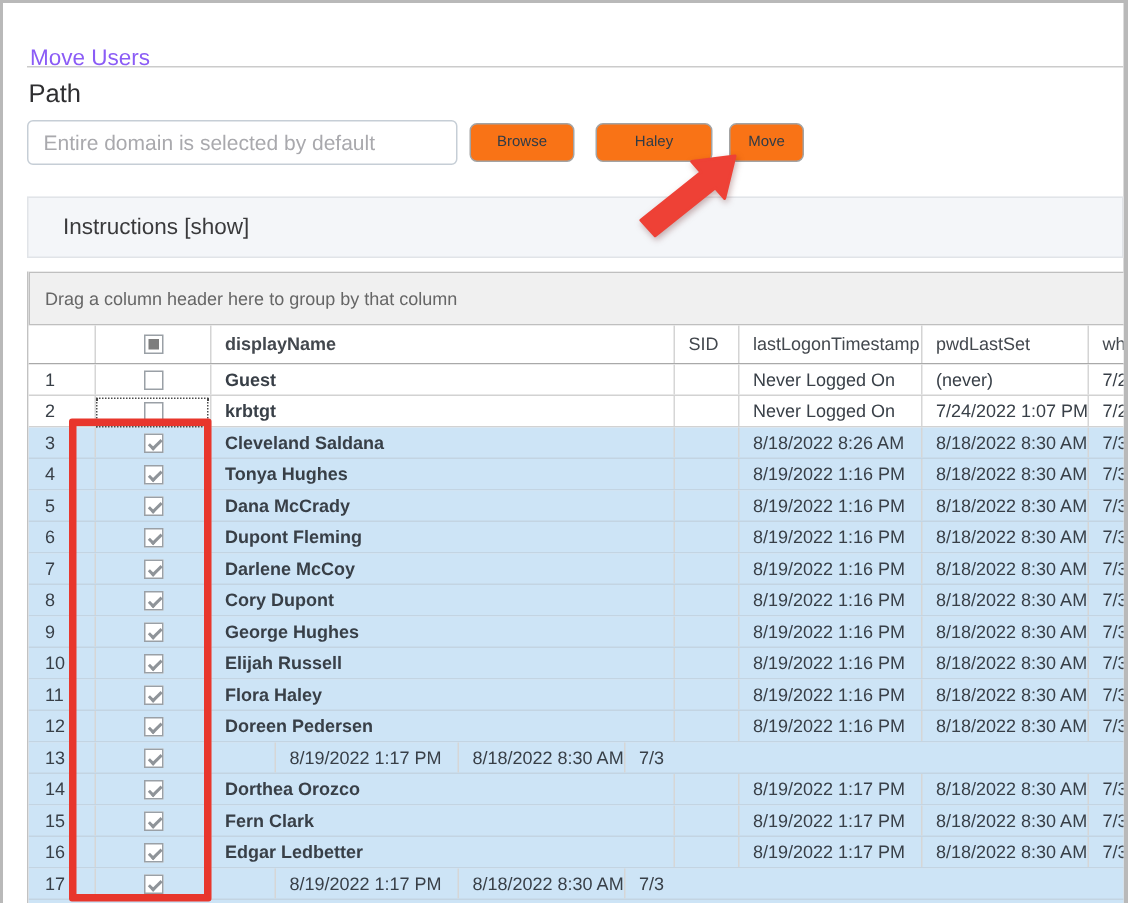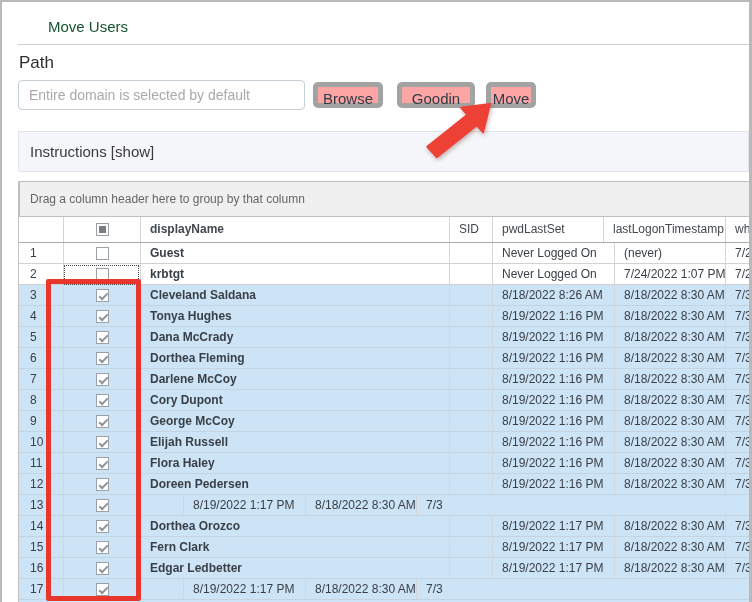--- a/index.html
+++ b/index.html
@@ -1,40 +1,40 @@
 <!DOCTYPE html>
 <html style="--ann-red: #e8362c;"><head>
 <meta charset="utf-8">
 <style>
   * { margin:0; padding:0; box-sizing:border-box; }
   html,body { width:752px; height:602px; background:#fff; font-family:"Liberation Sans", sans-serif; overflow:hidden; }
   .page { position:absolute; inset:0; width:752px; height:602px; background:#fff;
           border-top:2px solid #b9b9b9; border-left:2px solid #b9b9b9; border-right:3px solid #b9b9b9; overflow:hidden; }
 
   
-  .title { position:absolute; left:18px; top:16px; font-size:15px; color:#14532d;margin-left:28px; }
+  .title { position:absolute; left:18px; top:28px; font-size:15px; color:#8b5cf6; }
   .title-divider { position:absolute; left:16px; right:0; top:42px; height:1px; background:#cbcbcb; }
 
   
   .path-label { position:absolute; left:17px; top:51px; font-size:17px; color:#2f2f31; }
   .path-input { position:absolute; left:16px; top:78px; width:287px; height:30px;
                 border:1px solid #c6ced6; border-radius:4px; padding:0 10px; font-size:14px;
                 color:#6d28d9; font-family:"Liberation Sans", sans-serif; outline:none; }
   .path-input::placeholder { color:#a9a9ad; }
-  .btn { position:absolute; top:80px; height:26px; background:#fca5a5; border:5px solid #a3a3a3;
-         border-radius:5px; font-size:15px; color:#2f3b47; font-family:"Liberation Sans", sans-serif;
+  .btn { position:absolute; top:80px; height:26px; background:#f97316; border:1px solid #a3a3a3;
+         border-radius:5px; font-size:10px; color:#2f3b47; font-family:"Liberation Sans", sans-serif;
          cursor:pointer; text-align:center; line-height:24px; }
   .btn-browse { left:311px; width:70px; }
   .btn-search { left:395px; width:78px; }
   .btn-move   { left:484px; width:50px; }
 
   
   .instructions { position:absolute; left:16px; top:129px; width:731px; height:41px;
                   background:#f4f6f9; border:1px solid #e1e4e8; font-size:15px; color:#3a3a3c;
-                  line-height:39px; padding-left:11px; }
+                  line-height:39px; padding-left:23px; }
 
   
   .grid { position:absolute; left:16px; top:179px; width:734px; height:423px; overflow:hidden;
           border-left:1px solid #c2c2c2; font-size:12px; color:#383f47; }
   .group-panel { width:774px; height:36px; background:#f0f0f0; border:1px solid #bfbfbf;
                  color:#666; line-height:34px; padding-left:10px; }
   .hdr-row { display:flex; width:774px; height:26px; background:#fff; border-bottom:1px solid #a9a9a9; }
   .hdr-cell { height:100%; border-right:1px solid #d4d4d4; line-height:25px; padding-left:9px;
               color:#43484e; white-space:nowrap; overflow:hidden; }
   .row { display:flex; width:774px; height:21px; background:#fff; border-bottom:1px solid #d2d2d2; }
@@ -68,36 +68,36 @@
 <body>
 
 <div class="page">
 
   <div class="title">Move Users</div>
   <div class="title-divider"></div>
 
   <div class="path-label">Path</div>
   <input class="path-input" type="text" placeholder="Entire domain is selected by default" style="">
   <button class="btn btn-browse">Browse</button>
-  <button class="btn btn-search">Goodin</button>
+  <button class="btn btn-search">Haley</button>
   <button class="btn btn-move">Move</button>
 
   <div class="instructions">Instructions [show]</div>
 
   <div class="grid">
     <div class="group-panel">Drag a column header here to group by that column</div>
     <div class="hdr-row">
       <div class="hdr-cell c-num"></div>
       <div class="hdr-cell c-check" style="display:flex;align-items:center;justify-content:center;padding-left:0;">
         <span class="checkbox indeterminate"></span>
       </div>
       <div class="hdr-cell c-name">displayName</div>
       <div class="hdr-cell c-sid">SID</div>
+      <div class="hdr-cell c-logon">lastLogonTimestamp</div>
       <div class="hdr-cell c-pwd">pwdLastSet</div>
-      <div class="hdr-cell c-logon">lastLogonTimestamp</div>
       <div class="hdr-cell c-when">whe</div>
     </div>
     <div id="rows">
         <div class="row">
           <div class="cell c-num">1</div>
           <div class="cell c-check">
             <div class="checkbox"></div>
           </div>
           <div class="cell c-name">Guest</div>
           <div class="cell c-sid"></div>
@@ -147,21 +147,21 @@
           <div class="cell c-sid"></div>
           <div class="cell c-logon">8/19/2022 1:16 PM</div>
           <div class="cell c-pwd">8/18/2022 8:30 AM</div>
           <div class="cell c-when">7/3</div>
         </div>
         <div class="row selected">
           <div class="cell c-num">6</div>
           <div class="cell c-check">
             <div class="checkbox checked"></div>
           </div>
-          <div class="cell c-name">Dorthea Fleming</div>
+          <div class="cell c-name">Dupont Fleming</div>
           <div class="cell c-sid"></div>
           <div class="cell c-logon">8/19/2022 1:16 PM</div>
           <div class="cell c-pwd">8/18/2022 8:30 AM</div>
           <div class="cell c-when">7/3</div>
         </div>
         <div class="row selected">
           <div class="cell c-num">7</div>
           <div class="cell c-check">
             <div class="checkbox checked"></div>
           </div>
@@ -180,21 +180,21 @@
           <div class="cell c-sid"></div>
           <div class="cell c-logon">8/19/2022 1:16 PM</div>
           <div class="cell c-pwd">8/18/2022 8:30 AM</div>
           <div class="cell c-when">7/3</div>
         </div>
         <div class="row selected">
           <div class="cell c-num">9</div>
           <div class="cell c-check">
             <div class="checkbox checked"></div>
           </div>
-          <div class="cell c-name">George McCoy</div>
+          <div class="cell c-name">George Hughes</div>
           <div class="cell c-sid"></div>
           <div class="cell c-logon">8/19/2022 1:16 PM</div>
           <div class="cell c-pwd">8/18/2022 8:30 AM</div>
           <div class="cell c-when">7/3</div>
         </div>
         <div class="row selected">
           <div class="cell c-num">10</div>
           <div class="cell c-check">
             <div class="checkbox checked"></div>
           </div>

